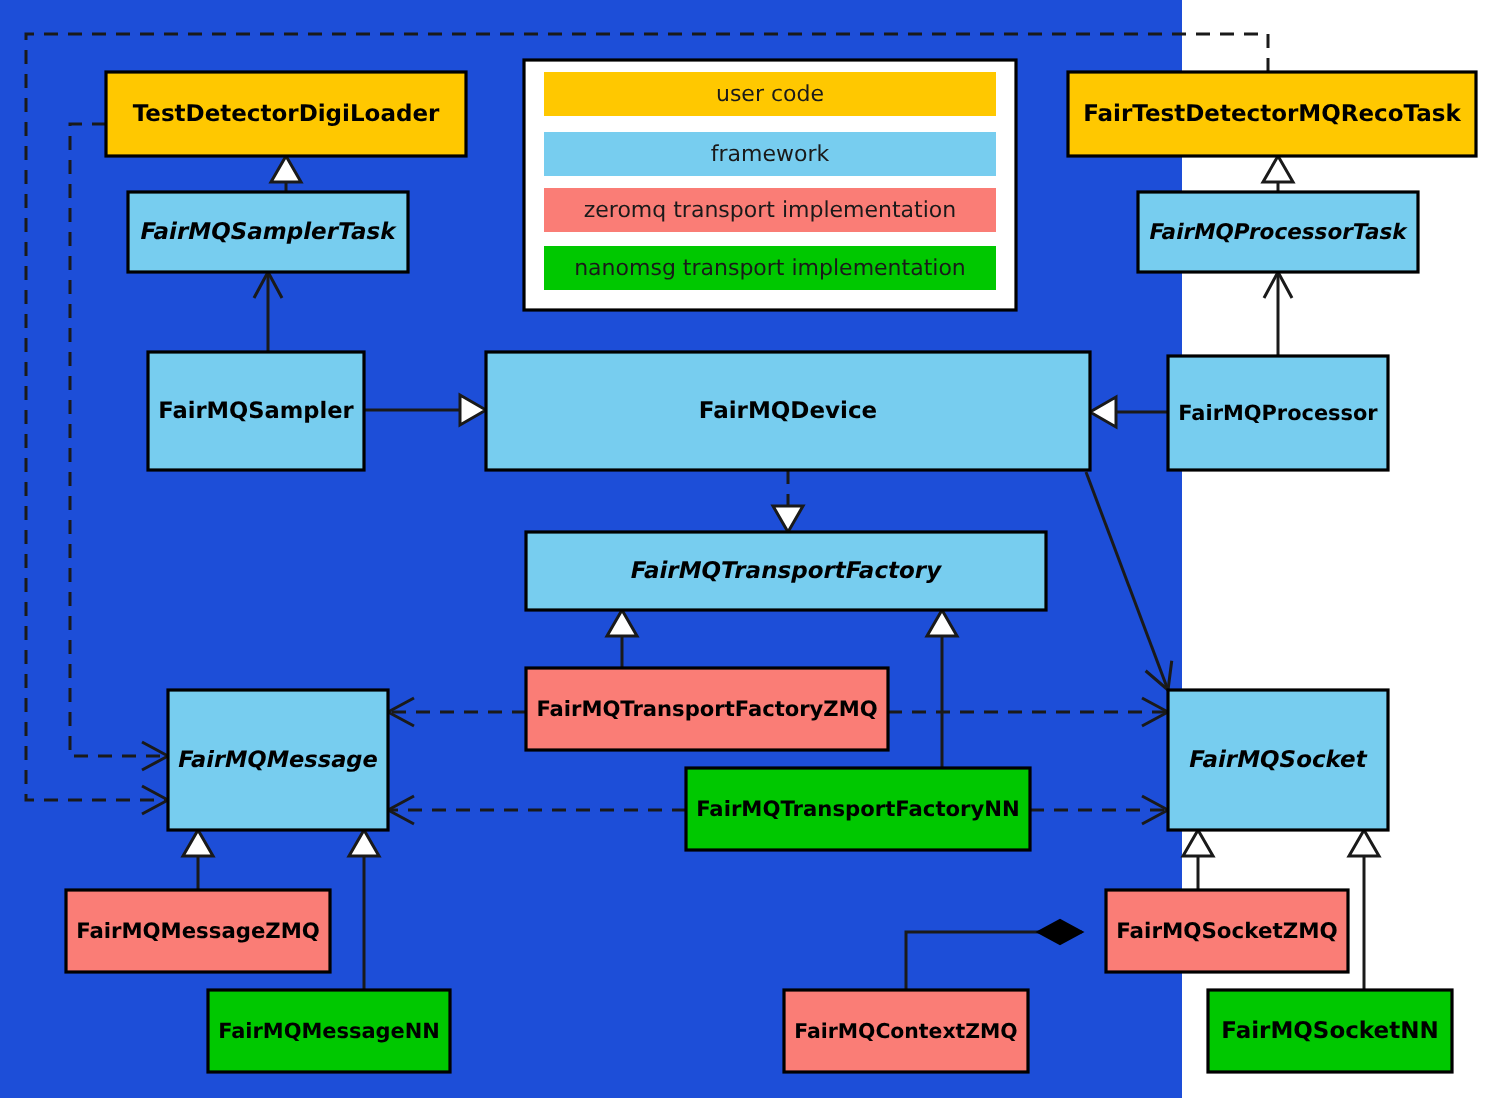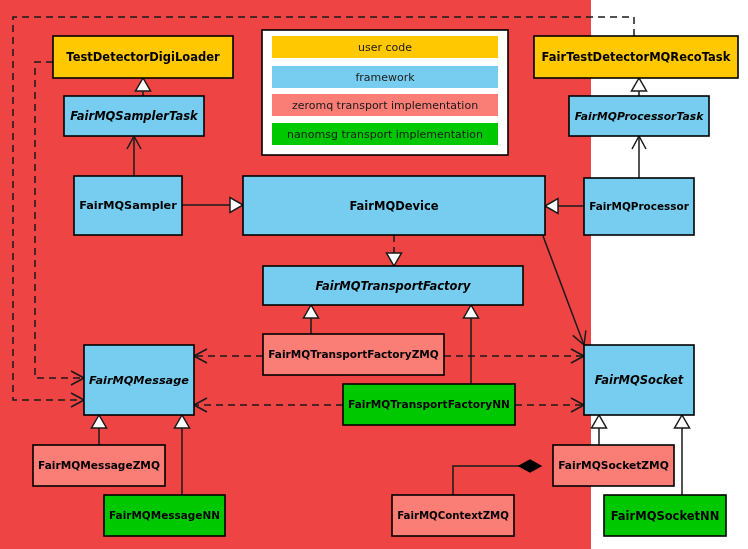--- a/index.html
+++ b/index.html
@@ -11,21 +11,21 @@
   body {
     font-family: "DejaVu Sans", "Liberation Sans", sans-serif;
     width: 748px;
     height: 549px;
     overflow: hidden;
   }
   #diagram-root {
     position: relative;
     width: 591px;
     height: 549px;
-    background: #ef4444;
+    background: #1d4ed8;
   }
   svg#uml-canvas {
     display: block;
     width: 748px;
     height: 549px;
   }
   .node-rect {
     stroke: #000000;
     stroke-width: 1.6;
   }

